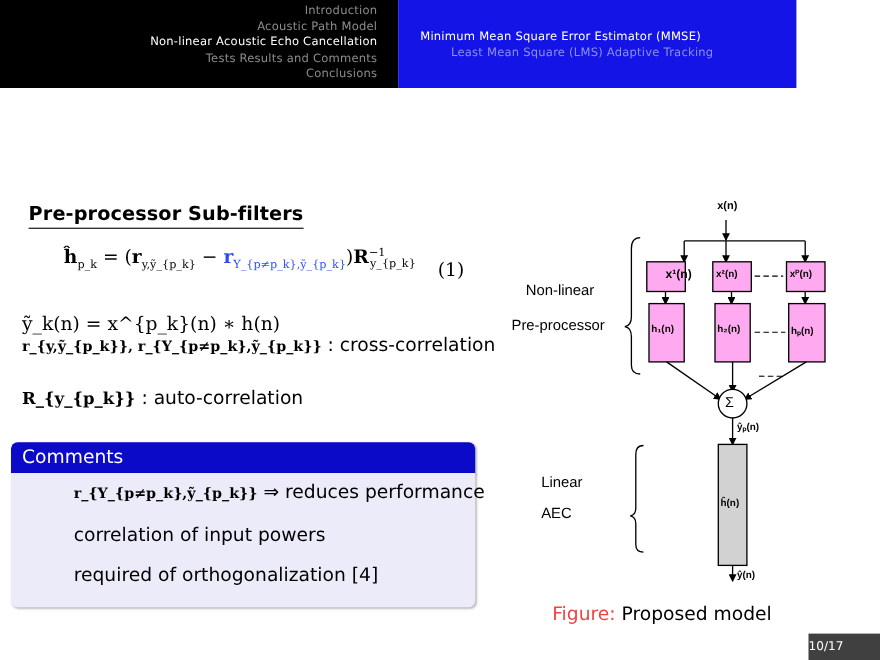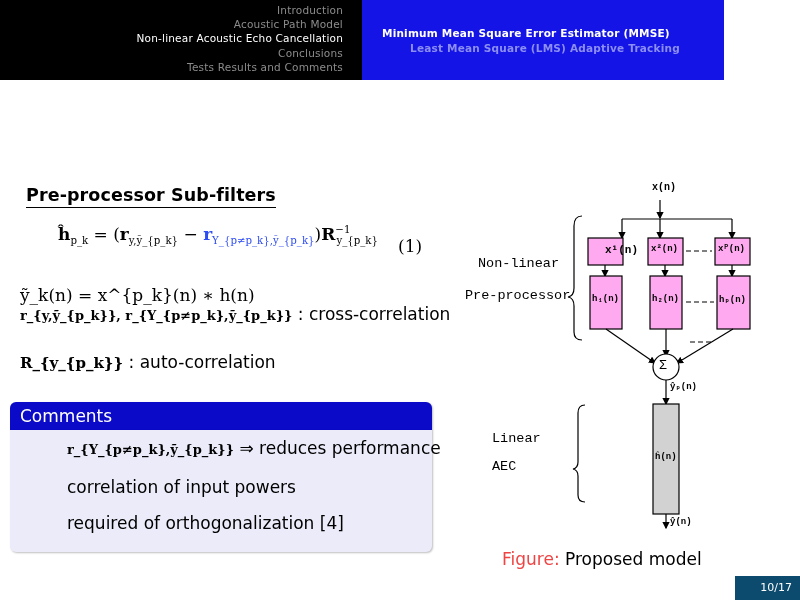--- a/index.html
+++ b/index.html
@@ -4,55 +4,55 @@
 <style>
   html, body { margin:0; padding:0; }
   body { width:800px; height:600px; position:relative; overflow:hidden; background:#ffffff; font-family:"DejaVu Sans", sans-serif; color:#000; }
   .headline { position:absolute; left:0; top:0; width:724px; height:80px; display:flex; }
   .hl-left { width:400px; height:80px; background:#000000; position:relative; }
   .hl-right { width:400px; height:80px; background:#1414e6; position:relative; }
   .sections { position:absolute; right:19px; top:3px; text-align:right; font-size:10.5px; line-height:14.2px; letter-spacing:0.2px; }
   .sections div { color:#8c8c8c; white-space:nowrap; cursor:pointer; }
   .sections div.active { color:#ffffff; }
   .subsections { position:absolute; left:20px; top:26px; font-size:10.5px; line-height:14.5px; letter-spacing:0.2px; }
-  .subsections div { white-space:nowrap; cursor:pointer;font-weight:bold; }
+  .subsections div { white-space:nowrap; cursor:pointer; }
   .subsections div.active { color:#ffffff; }
   .subsections div.inactive { color:#8c8ef2;margin-left:28px; }
 
   .frame-title { position:absolute; left:26px; top:185px; font-size:17.5px; font-weight:bold; border-bottom:1.5px solid #000; padding-bottom:2px; letter-spacing:0.1px; }
   .eq-line { position:absolute; left:58px; top:224px; font-size:17px; font-family:"DejaVu Serif", serif; white-space:nowrap; }
   .eq-line .blue { color:#2d4cf2; }
   .eq-num { position:absolute; left:398px; top:236px; font-size:17px; font-family:"DejaVu Serif", serif; }
   .def { position:absolute; left:20px; font-size:17px; white-space:nowrap; }
   .def .math { font-family:"DejaVu Serif", serif; }
   .b { font-weight:bold; }
   sub, sup { font-size:60%; }
 
   .block { position:absolute; left:10px; top:402px; width:422px; height:150px; }
   .block-title { height:28px; background:#0a0ac8; color:#ffffff; border-radius:6px 6px 0 0; font-size:17px; line-height:28px; padding-left:10px; box-shadow:1px 1px 2px rgba(0,0,0,0.25); }
   .block-body { height:122px; background:#ebebfa; border-radius:0 0 6px 6px; position:relative; box-shadow:1px 1px 2px rgba(0,0,0,0.25); }
   .block-body .item { position:absolute; left:57px; font-size:17px; white-space:nowrap; }
 
   .diagram { position:absolute; left:440px; top:180px; width:360px; height:370px; }
-  .dlabel { position:absolute; font-family:Liberation Mono, monospace; font-size:13.5px; white-space:nowrap; }
+  .dlabel { position:absolute; font-family:Liberation Sans, sans-serif; font-size:13.5px; white-space:nowrap; }
   .caption { position:absolute; left:502px; top:549px; font-size:17px; white-space:nowrap; }
   .caption .fig { color:#ef4444; }
-  .pageno { position:absolute; left:735px; top:576px; width:65px; height:24px; background:#0c4a6e; color:#fff; font-size:11px; line-height:24px; text-align:right; padding-right:8px; box-sizing:border-box; }
+  .pageno { position:absolute; left:735px; top:576px; width:65px; height:24px; background:#404040; color:#fff; font-size:11px; line-height:24px; text-align:left; padding-right:8px; box-sizing:border-box; }
 </style>
 </head>
 <body>
 
 <div class="headline">
   <div class="hl-left">
     <div class="sections">
       <div>Introduction</div>
       <div>Acoustic Path Model</div>
       <div class="active">Non-linear Acoustic Echo Cancellation</div>
+      <div>Tests Results and Comments</div>
       <div>Conclusions</div>
-      <div>Tests Results and Comments</div>
     </div>
   </div>
   <div class="hl-right">
     <div class="subsections">
       <div class="active">Minimum Mean Square Error Estimator (MMSE)</div>
       <div class="inactive">Least Mean Square (LMS) Adaptive Tracking</div>
     </div>
   </div>
 </div>
 

